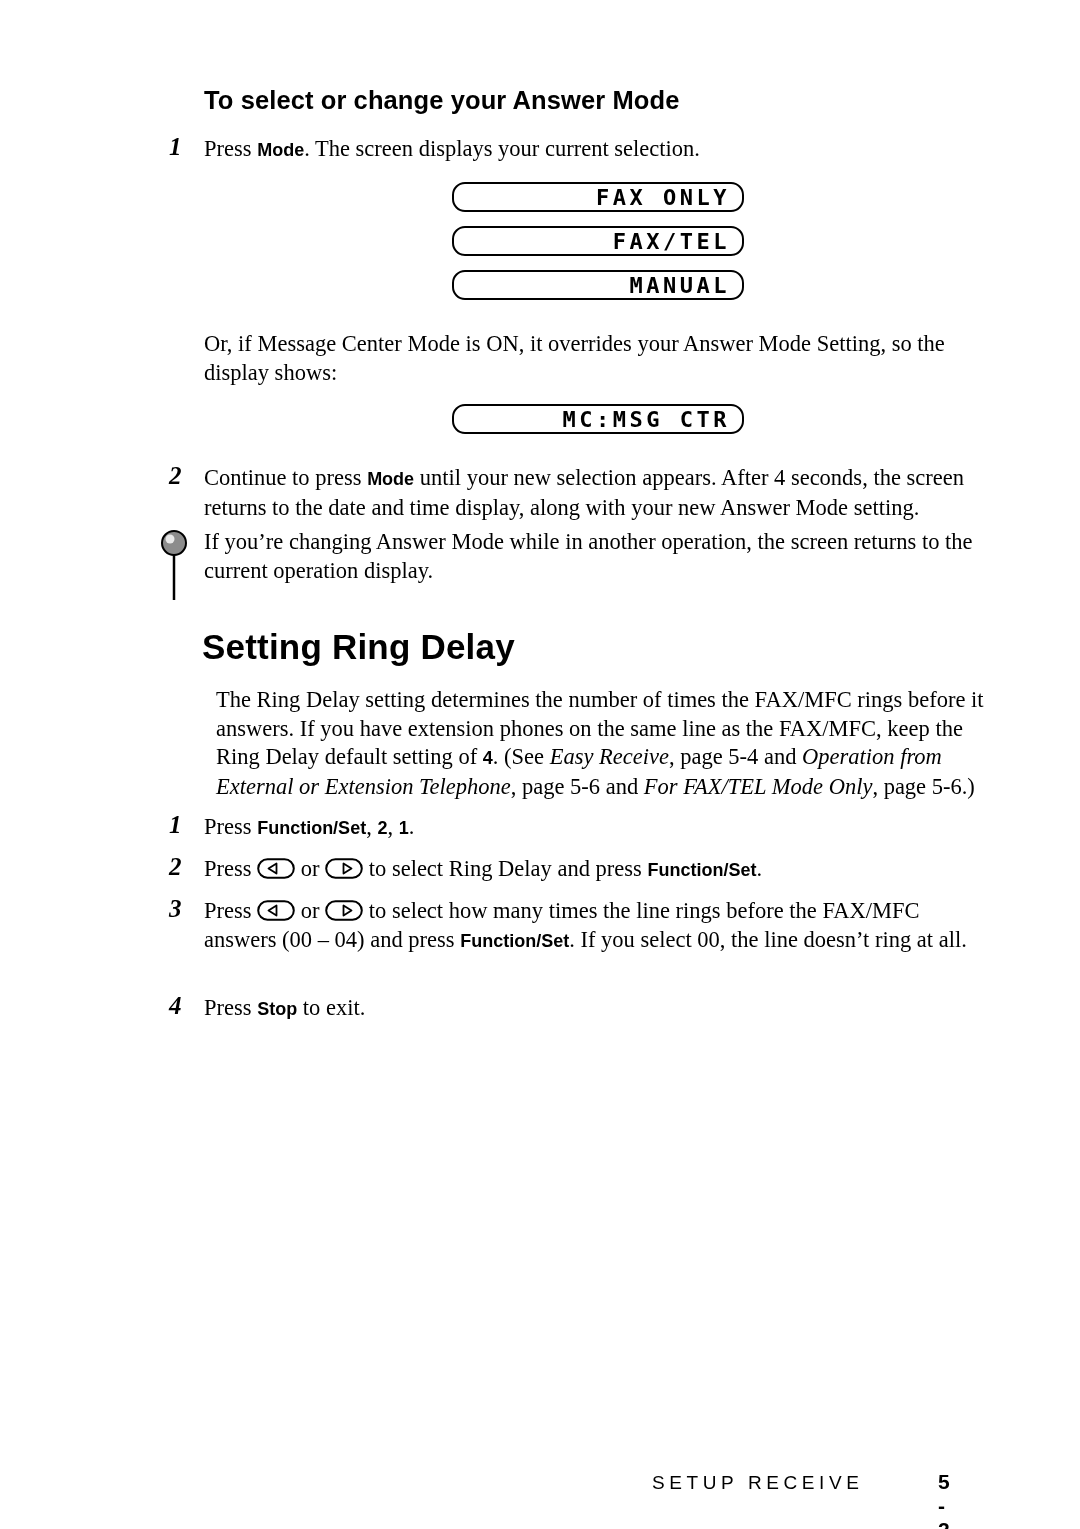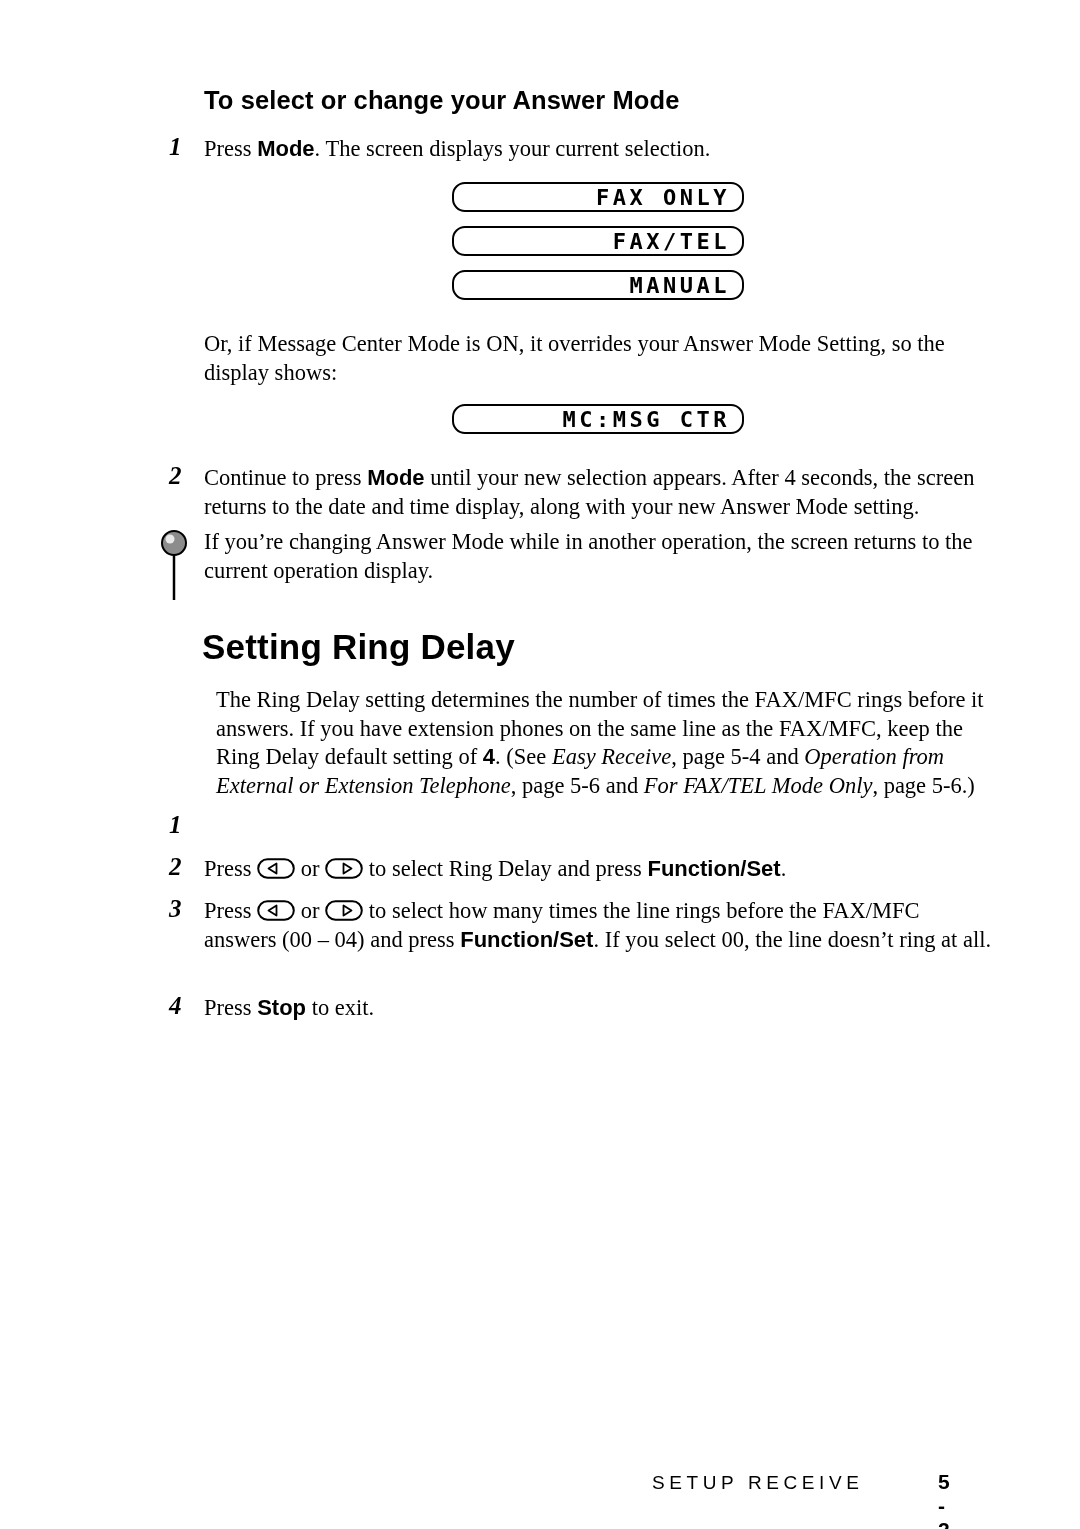--- a/index.html
+++ b/index.html
@@ -52,21 +52,21 @@
     font-size: 25px;
     color: #000;
   }
   .para {
     position: absolute;
     font-family: "Liberation Serif", serif;
     font-size: 22.5px;
     line-height: 28.5px;
     color: #000;
   }
-  .para b { font-family: "Liberation Sans", sans-serif; font-weight: bold; font-size: 22px; }
+  .para b { font-family: "Liberation Sans", sans-serif; font-weight: bold; font-size: 18px; }
   .para i { font-style: italic; }
 
   
   .lcd {
     position: absolute;
     box-sizing: border-box;
     border: 2.5px solid #000;
     border-radius: 13px;
     background: #ffffff;
     height: 30px;
@@ -168,20 +168,23 @@
   </div>
   <div class="para" style="left:204px; top:528px; width:790px;">If you’re changing Answer Mode while in another operation, the screen returns to the current operation display.</div>
 
   <div class="bighead">Setting Ring Delay</div>
 
   <div class="para" style="left:204px; top:686px; width:790px;margin-left:12px;">
     <span>The Ring Delay setting determines the number of times the FAX/MFC rings before it answers.  If you have extension phones on the same line as the FAX/MFC, keep the Ring Delay default setting of </span><b>4</b><span>. (See </span><i>Easy Receive</i><span>, page 5-4 and </span><i>Operation from External or Extension Telephone</i><span>, page 5-6 and </span><i>For FAX/TEL Mode Only</i><span>, page 5-6.)</span>
   </div>
 
   <div class="stepnum" style="left:169px; top:811px;">1</div>
+  <div class="para" style="left:204px; top:813px; width:790px;">
+    <span>Press </span><b>Function/Set</b><span>, </span><b>2</b><span>, </span><b>1</b><span>.</span>
+  </div>
 
   <div class="stepnum" style="left:169px; top:853px;">2</div>
   <div class="para" style="left:204px; top:855px; width:790px;">
     <span>Press </span><span class="keyglyph"><svg width="38" height="21" viewBox="0 0 38 21" xmlns="http://www.w3.org/2000/svg">
           <rect x="1.2" y="1.2" width="35.6" height="18.6" rx="9.3" fill="#fff" stroke="#000" stroke-width="2"></rect>
           <path d="M19.5 5.5 L19.5 15.5 L11.5 10.5 Z" fill="#fff" stroke="#000" stroke-width="1.8" stroke-linejoin="round"></path>
         </svg></span><span> or </span><span class="keyglyph"><svg width="38" height="21" viewBox="0 0 38 21" xmlns="http://www.w3.org/2000/svg">
           <rect x="1.2" y="1.2" width="35.6" height="18.6" rx="9.3" fill="#fff" stroke="#000" stroke-width="2"></rect>
           <path d="M18.5 5.5 L18.5 15.5 L26.5 10.5 Z" fill="#fff" stroke="#000" stroke-width="1.8" stroke-linejoin="round"></path>
         </svg></span><span> to select Ring Delay and press </span><b>Function/Set</b><span>.</span>

